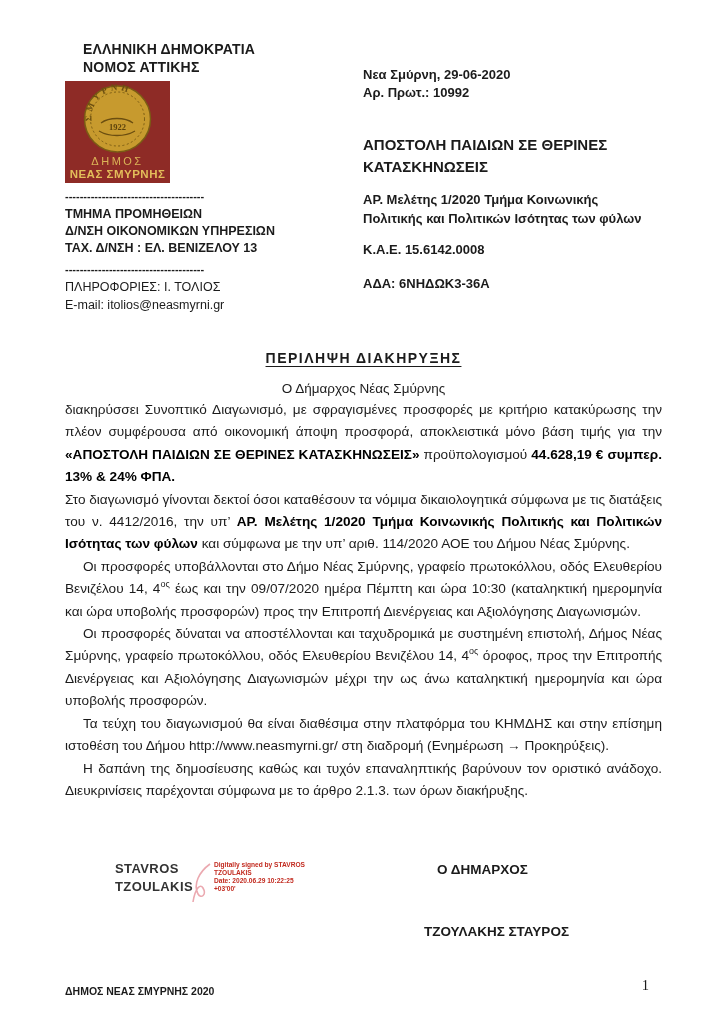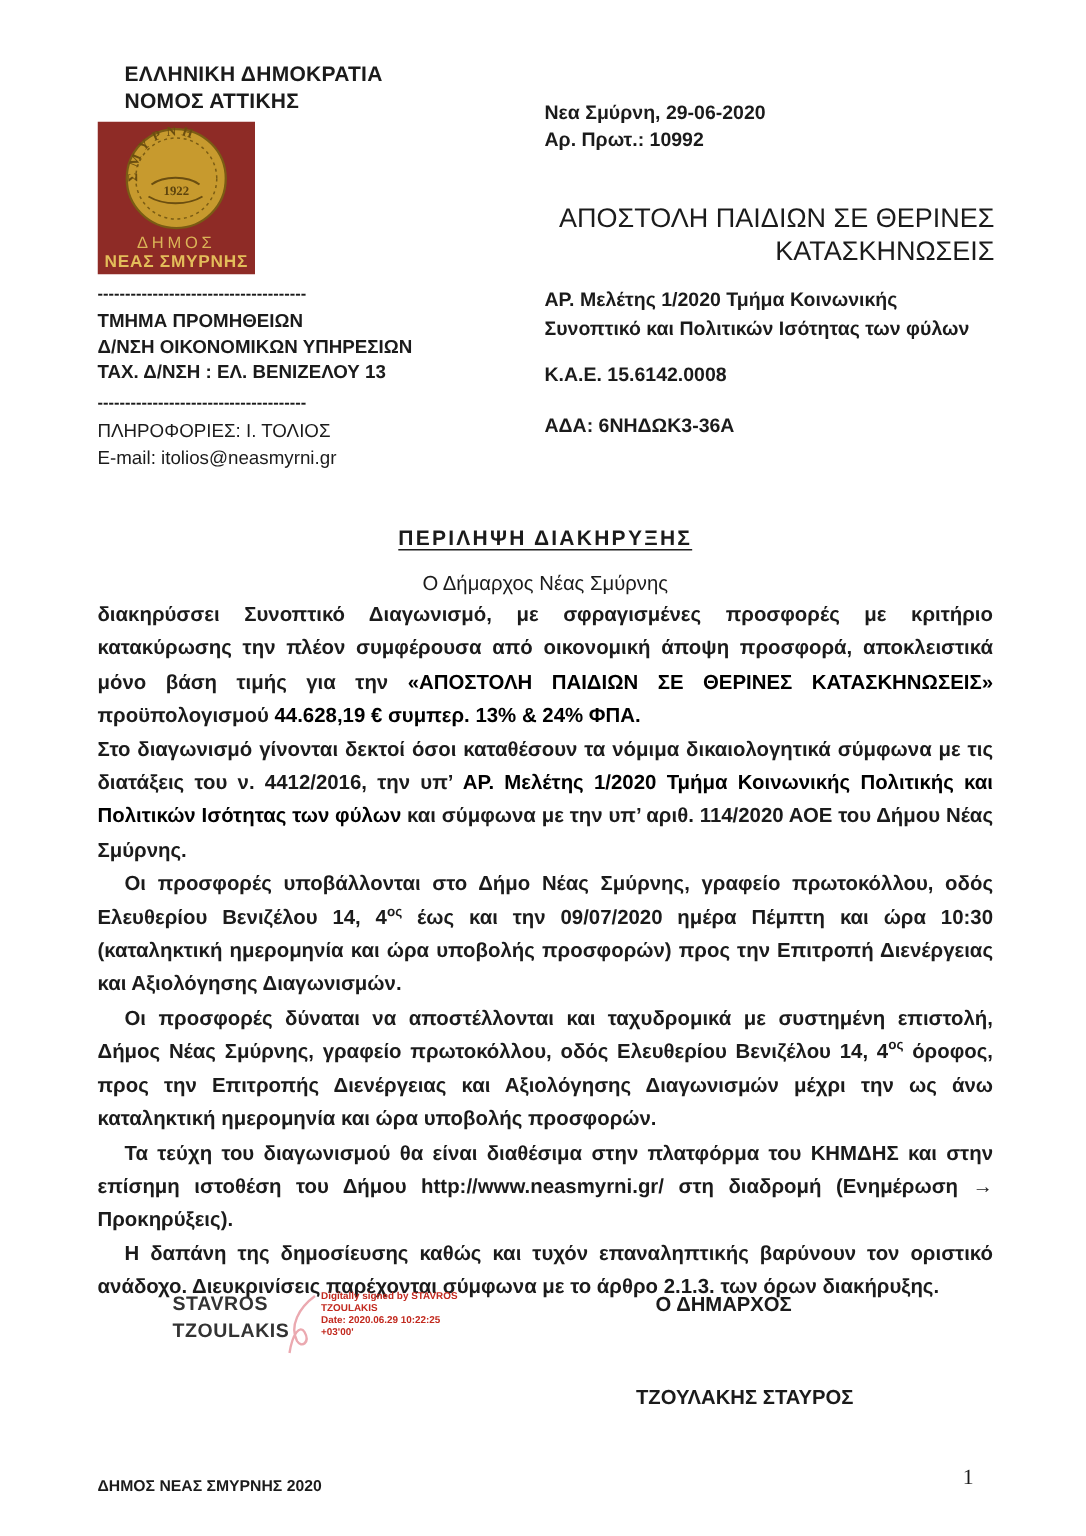--- a/index.html
+++ b/index.html
@@ -16,31 +16,31 @@
   .sep{font-size:11px;font-weight:bold;line-height:12px;margin-top:7px;margin-bottom:4px;
        white-space:nowrap;overflow:hidden;width:178px;letter-spacing:0;}
   .dept-line{font-size:12.5px;font-weight:bold;line-height:16.8px;}
   .contact-line{font-size:12.5px;line-height:17.5px;}
   .contact{margin-top:3px;}
 
   
   .header-right{position:absolute;left:363px;top:66px;width:300px;}
   .r-bold{font-weight:bold;font-size:13px;line-height:18px;}
   .r-gap-lg{margin-top:32px;}
-  .subject{font-size:18px;line-height:22px;font-weight:normal;text-align:right;}
+  .subject{font-size:15px;line-height:22px;font-weight:bold;}
   .study{font-size:13px;line-height:19px;font-weight:bold;margin-top:12px;}
   .kae{margin-top:13px;}
   .ada{margin-top:16px;}
 
   
   .body-text{position:absolute;left:65px;top:350px;width:597px;}
   .doc-title{text-align:center;font-size:14px;font-weight:bold;letter-spacing:1.5px;
              text-decoration:underline;text-underline-offset:3px;}
   .intro{text-align:center;font-size:13.5px;margin-top:13px;line-height:20px;}
-  .para{font-size:13.6px;line-height:22.4px;text-align:justify;margin:0;font-weight:bold;}
+  .para{font-size:13.6px;line-height:22.4px;text-align:justify;margin:0;}
   .para b{color:#000;}
   .indent{text-indent:18px;}
   sup{font-size:9px;line-height:0;vertical-align:super;}
 
   
   .signature{position:absolute;left:0;top:858px;width:724px;height:100px;padding-left:30px;}
   .sig-name{position:absolute;left:115px;top:2px;font-size:13px;font-weight:bold;
             line-height:17.5px;color:#333;letter-spacing:.4px;}
   .sig-flourish{position:absolute;left:191px;top:4px;}
   .sig-digital{position:absolute;left:214px;top:3px;width:120px;
@@ -94,21 +94,21 @@
 
   <div class="header-right">
     <div class="r-bold">Νεα Σμύρνη, 29-06-2020</div>
     <div class="r-bold">Αρ. Πρωτ.: 10992</div>
     <div class="subject r-gap-lg">
       <div>ΑΠΟΣΤΟΛΗ ΠΑΙΔΙΩΝ ΣΕ ΘΕΡΙΝΕΣ</div>
       <div>ΚΑΤΑΣΚΗΝΩΣΕΙΣ</div>
     </div>
     <div class="study">
       <div>ΑΡ. Μελέτης 1/2020 Τμήμα Κοινωνικής</div>
-      <div>Συνοπτικό και Πολιτικών Ισότητας των φύλων</div>
+      <div>Πολιτικής και Πολιτικών Ισότητας των φύλων</div>
     </div>
     <div class="r-bold kae">Κ.Α.Ε. 15.6142.0008</div>
     <div class="r-bold ada">ΑΔΑ: 6ΝΗΔΩΚ3-36Α</div>
   </div>
 
   <div class="body-text">
     <div class="doc-title">ΠΕΡΙΛΗΨΗ ΔΙΑΚΗΡΥΞΗΣ</div>
     <div class="intro">Ο Δήμαρχος Νέας Σμύρνης</div>
 
     <p class="para"><span>διακηρύσσει  Συνοπτικό Διαγωνισμό, με σφραγισμένες προσφορές με κριτήριο κατακύρωσης την πλέον συμφέρουσα από οικονομική άποψη προσφορά, αποκλειστικά μόνο βάση τιμής για την </span><b>«ΑΠΟΣΤΟΛΗ ΠΑΙΔΙΩΝ ΣΕ ΘΕΡΙΝΕΣ ΚΑΤΑΣΚΗΝΩΣΕΙΣ»</b><span> προϋπολογισμού </span><b>44.628,19 € συμπερ. 13% &amp; 24% ΦΠΑ.</b></p>

